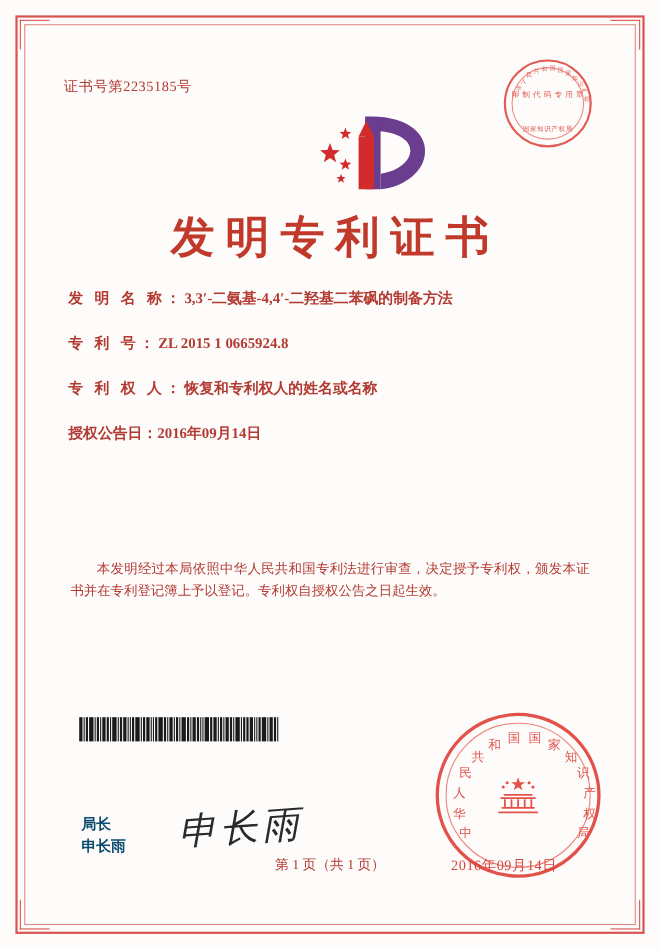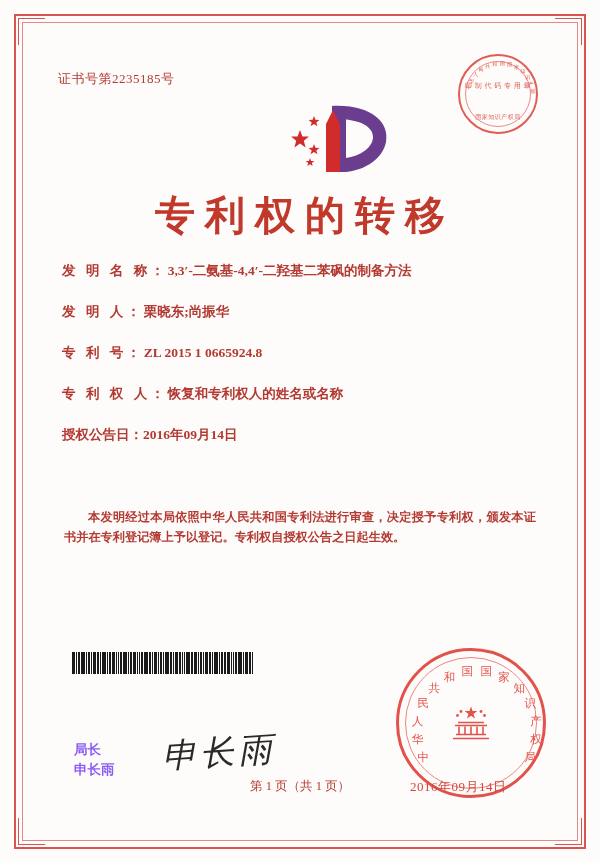--- a/index.html
+++ b/index.html
@@ -164,21 +164,20 @@
 
   .body-text {
     position: absolute;
     left: 24px;
     right: 24px;
     top: 468px;
     font-size: 12.2px;
     line-height: 19.5px;
     color: #b33a32;
     text-align: justify;
-    font-weight: bold;
   }
   .body-text p {
     margin: 0 0 1px 0;
     text-indent: 24px;
   }
 
   
   .barcode {
     position: absolute;
     left: 32px;
@@ -241,21 +240,21 @@
     color: #d8453d;
     letter-spacing: 0.5px;
   }
 
   .director {
     position: absolute;
     left: 34px;
     top: 700px;
     font-size: 13.5px;
     line-height: 20px;
-    color: #8b5cf6;
+    color: #0c4a6e;
     font-weight: bold;
   }
   .signature {
     position: absolute;
     left: 122px;
     top: 690px;
     font-size: 34px;
     color: #2a2a2a;
     font-family: "Liberation Serif", serif;
     font-style: italic;
@@ -317,28 +316,25 @@
         <path d="M38 24 L52 24 L45 10 Z" fill="#d12b2b"></path>
         <g fill="#d12b2b">
           <polygon points="12,30 14.4,36.4 21,36.6 15.8,40.8 17.6,47.4 12,43.6 6.4,47.4 8.2,40.8 3,36.6 9.6,36.4"></polygon>
           <polygon points="26,16 27.4,19.8 31.4,19.9 28.3,22.4 29.4,26.3 26,24 22.6,26.3 23.7,22.4 20.6,19.9 24.6,19.8"></polygon>
           <polygon points="26,44 27.4,47.8 31.4,47.9 28.3,50.4 29.4,54.3 26,52 22.6,54.3 23.7,50.4 20.6,47.9 24.6,47.8"></polygon>
           <polygon points="22,58 23.1,61 26.3,61.1 23.8,63 24.7,66.1 22,64.3 19.3,66.1 20.2,63 17.7,61.1 20.9,61"></polygon>
         </g>
       </svg>
     </div>
 
-    <div class="title">专利权的转移</div>
+    <div class="title">发明专利证书</div>
 
     <div class="fields">
       <div class="field-row">
         <span class="f-label spaced">发 明 名 称：</span><span class="f-value">3,3′-二氨基-4,4′-二羟基二苯砜的制备方法</span>
-      </div>
-      <div class="field-row">
-        <span class="f-label spaced">发 明 人：</span><span class="f-value">栗晓东;尚振华</span>
       </div>
       <div class="field-row">
         <span class="f-label spaced">专 利 号：</span><span class="f-value">ZL 2015 1 0665924.8</span>
       </div>
       <div class="field-row">
         <span class="f-label spaced">专 利 权 人：</span><span class="f-value">恢复和专利权人的姓名或名称</span>
       </div>
       <div class="field-row">
         <span class="f-label">授权公告日：</span><span class="f-value">2016年09月14日</span>
       </div>

